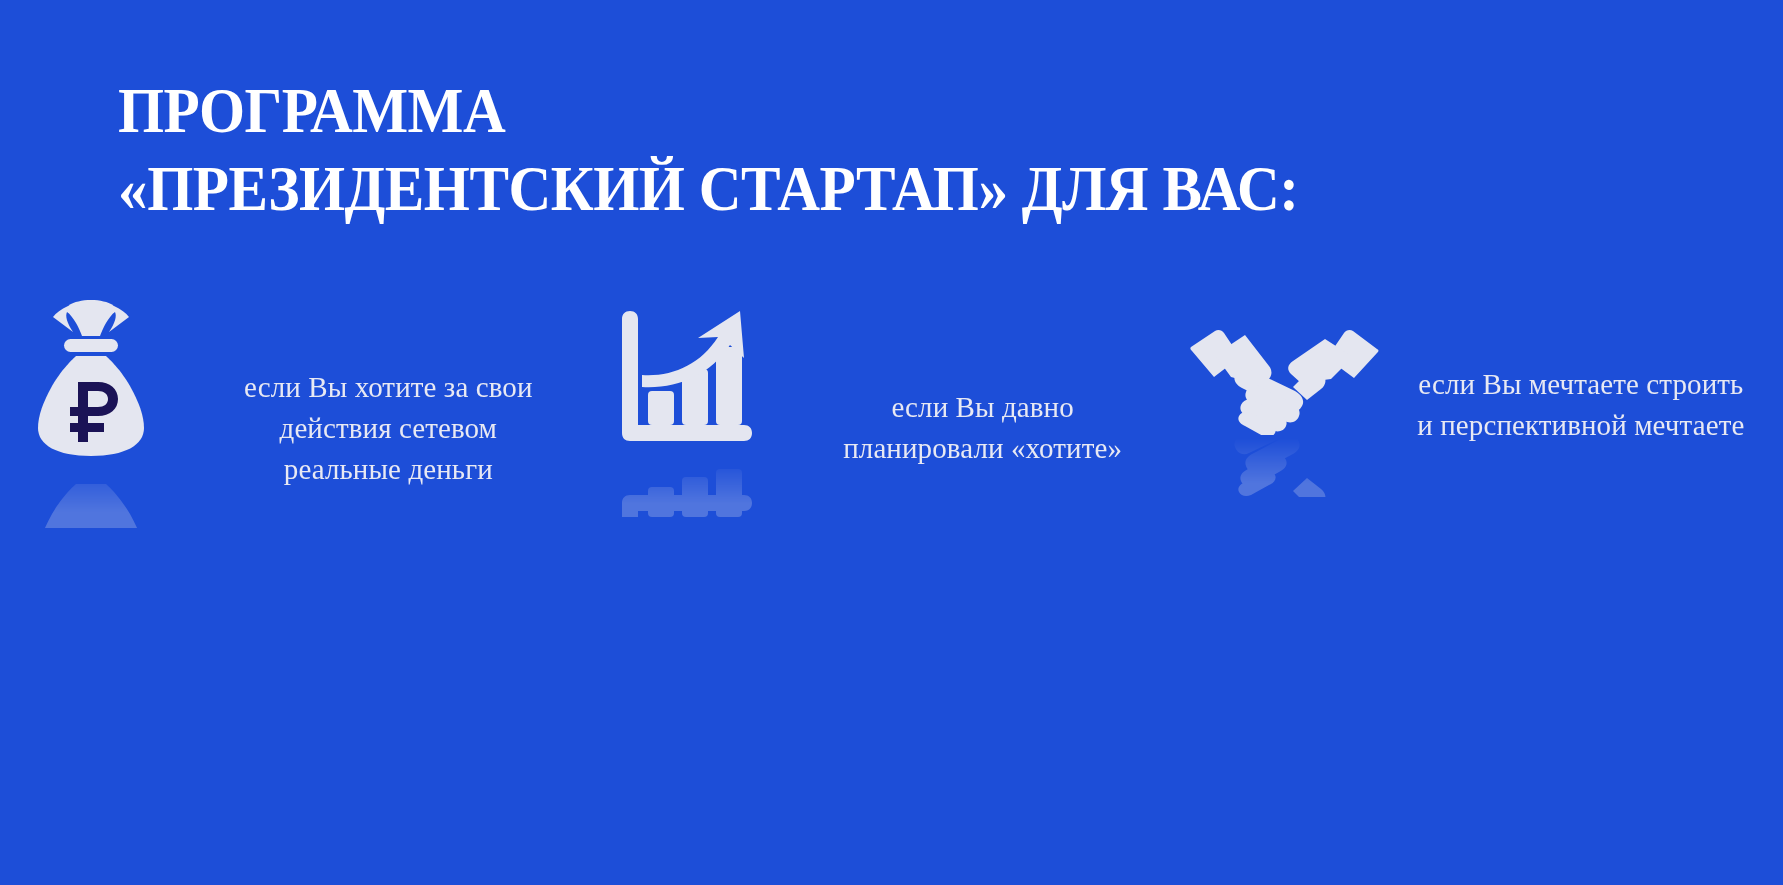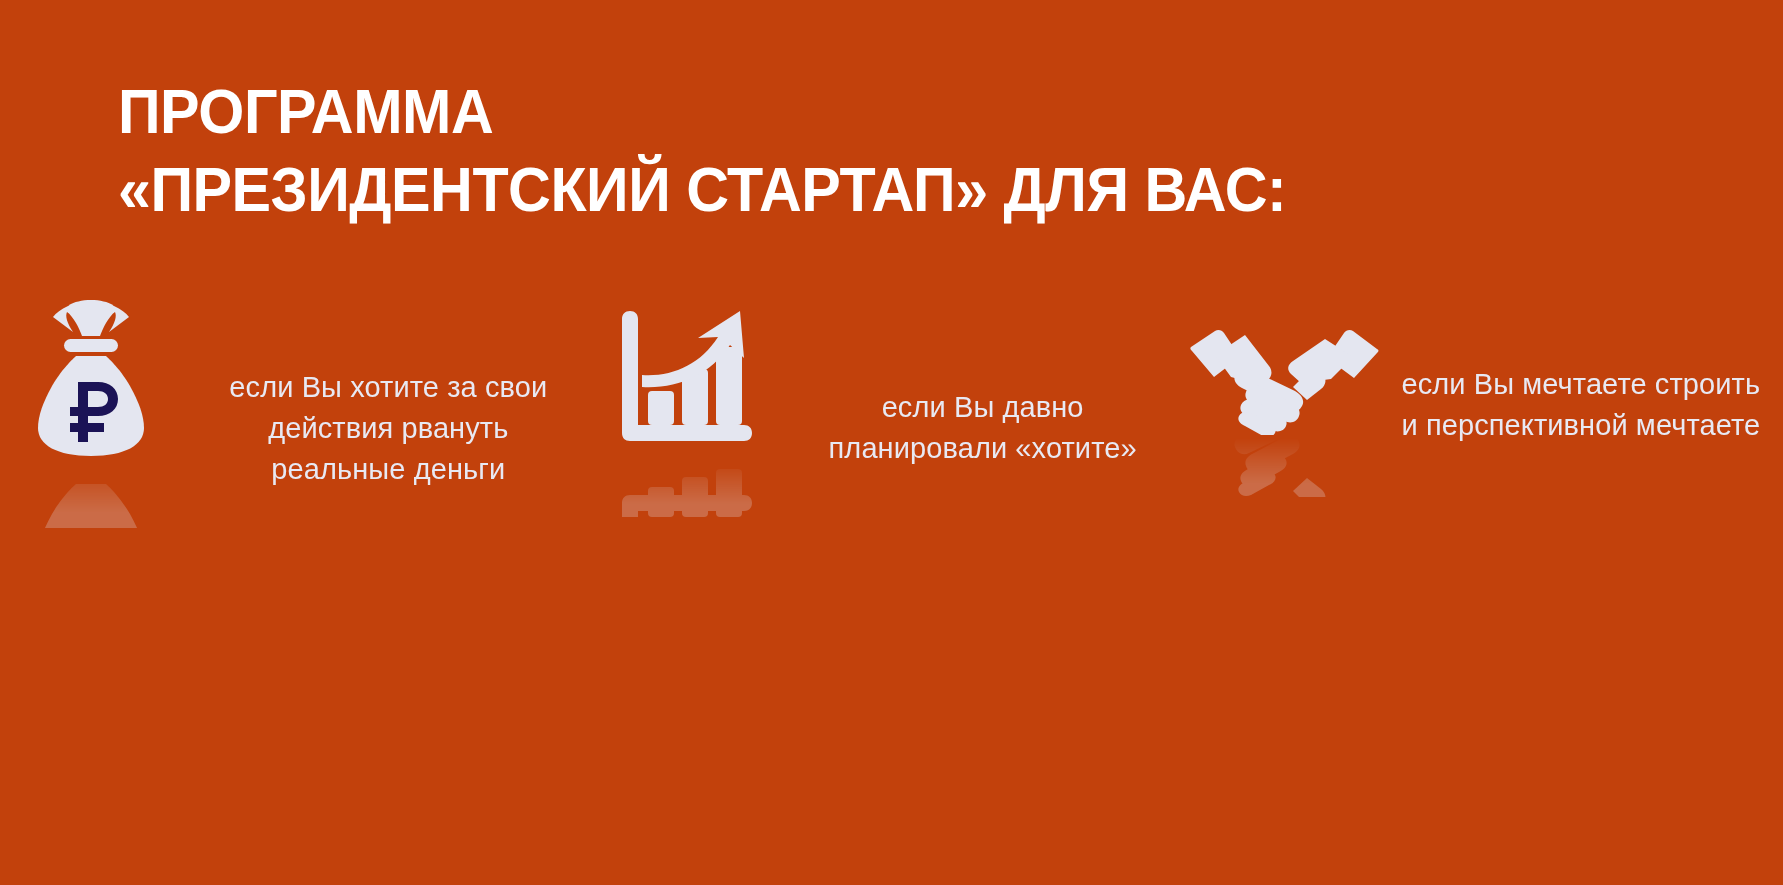--- a/index.html
+++ b/index.html
@@ -93,21 +93,21 @@
 
   
   #col-1 .icon-wrap { height: 212px; }
   #col-1 .caption { margin-top: 52px; }
   #col-2 .caption { margin-top: 52px; }
   #col-3 .caption { }
 </style>
 </head>
 <body>
 
-<div id="banner" style="background: #c2410c;">
+<div id="banner" style="background: #1d4ed8; font-family: Liberation Serif, serif;">
 
   <div id="headline">
     <div class="headline-line l1">ПРОГРАММА</div>
     <div class="headline-line l2">«ПРЕЗИДЕНТСКИЙ СТАРТАП» ДЛЯ ВАС:</div>
   </div>
 
   <div id="columns">
 
     <div class="column" id="col-1">
       <div class="icon-wrap">
@@ -131,21 +131,21 @@
           <svg width="150" height="70" viewBox="0 0 150 70" fill="none">
             <path d="M60 -100h30c0 0 13 11 24 30 9 16 14 30 14 42 0 17-19 28-53 28S22 -11 22 -28
                      c0-12 5-26 14-42 11-19 24-30 24-30z" fill="#e4e6f0"></path>
             <path d="M22 -28c0 17 19 28 53 28s53-11 53-28c0 12-5 26-14 42-11 19-24 30-24 30H60s-13-11-24-30
                      C27 -2 22 -16 22 -28z" fill="#e4e6f0"></path>
           </svg>
         </div>
       </div>
       <div class="caption">
         <div>если Вы хотите за свои</div>
-        <div>действия рвануть</div>
+        <div>действия сетевом</div>
         <div>реальные деньги</div>
       </div>
     </div>
 
     <div class="column" id="col-2">
       <div class="icon-wrap">
         <div class="icon-main">
           <svg width="146" height="160" viewBox="0 0 146 160" fill="none">
 
             <path d="M10 22c0-5 3-8 8-8s8 3 8 8v106h106c5 0 8 3 8 8s-3 8-8 8H18c-5 0-8-3-8-8V22z" fill="#e4e6f0"></path>

